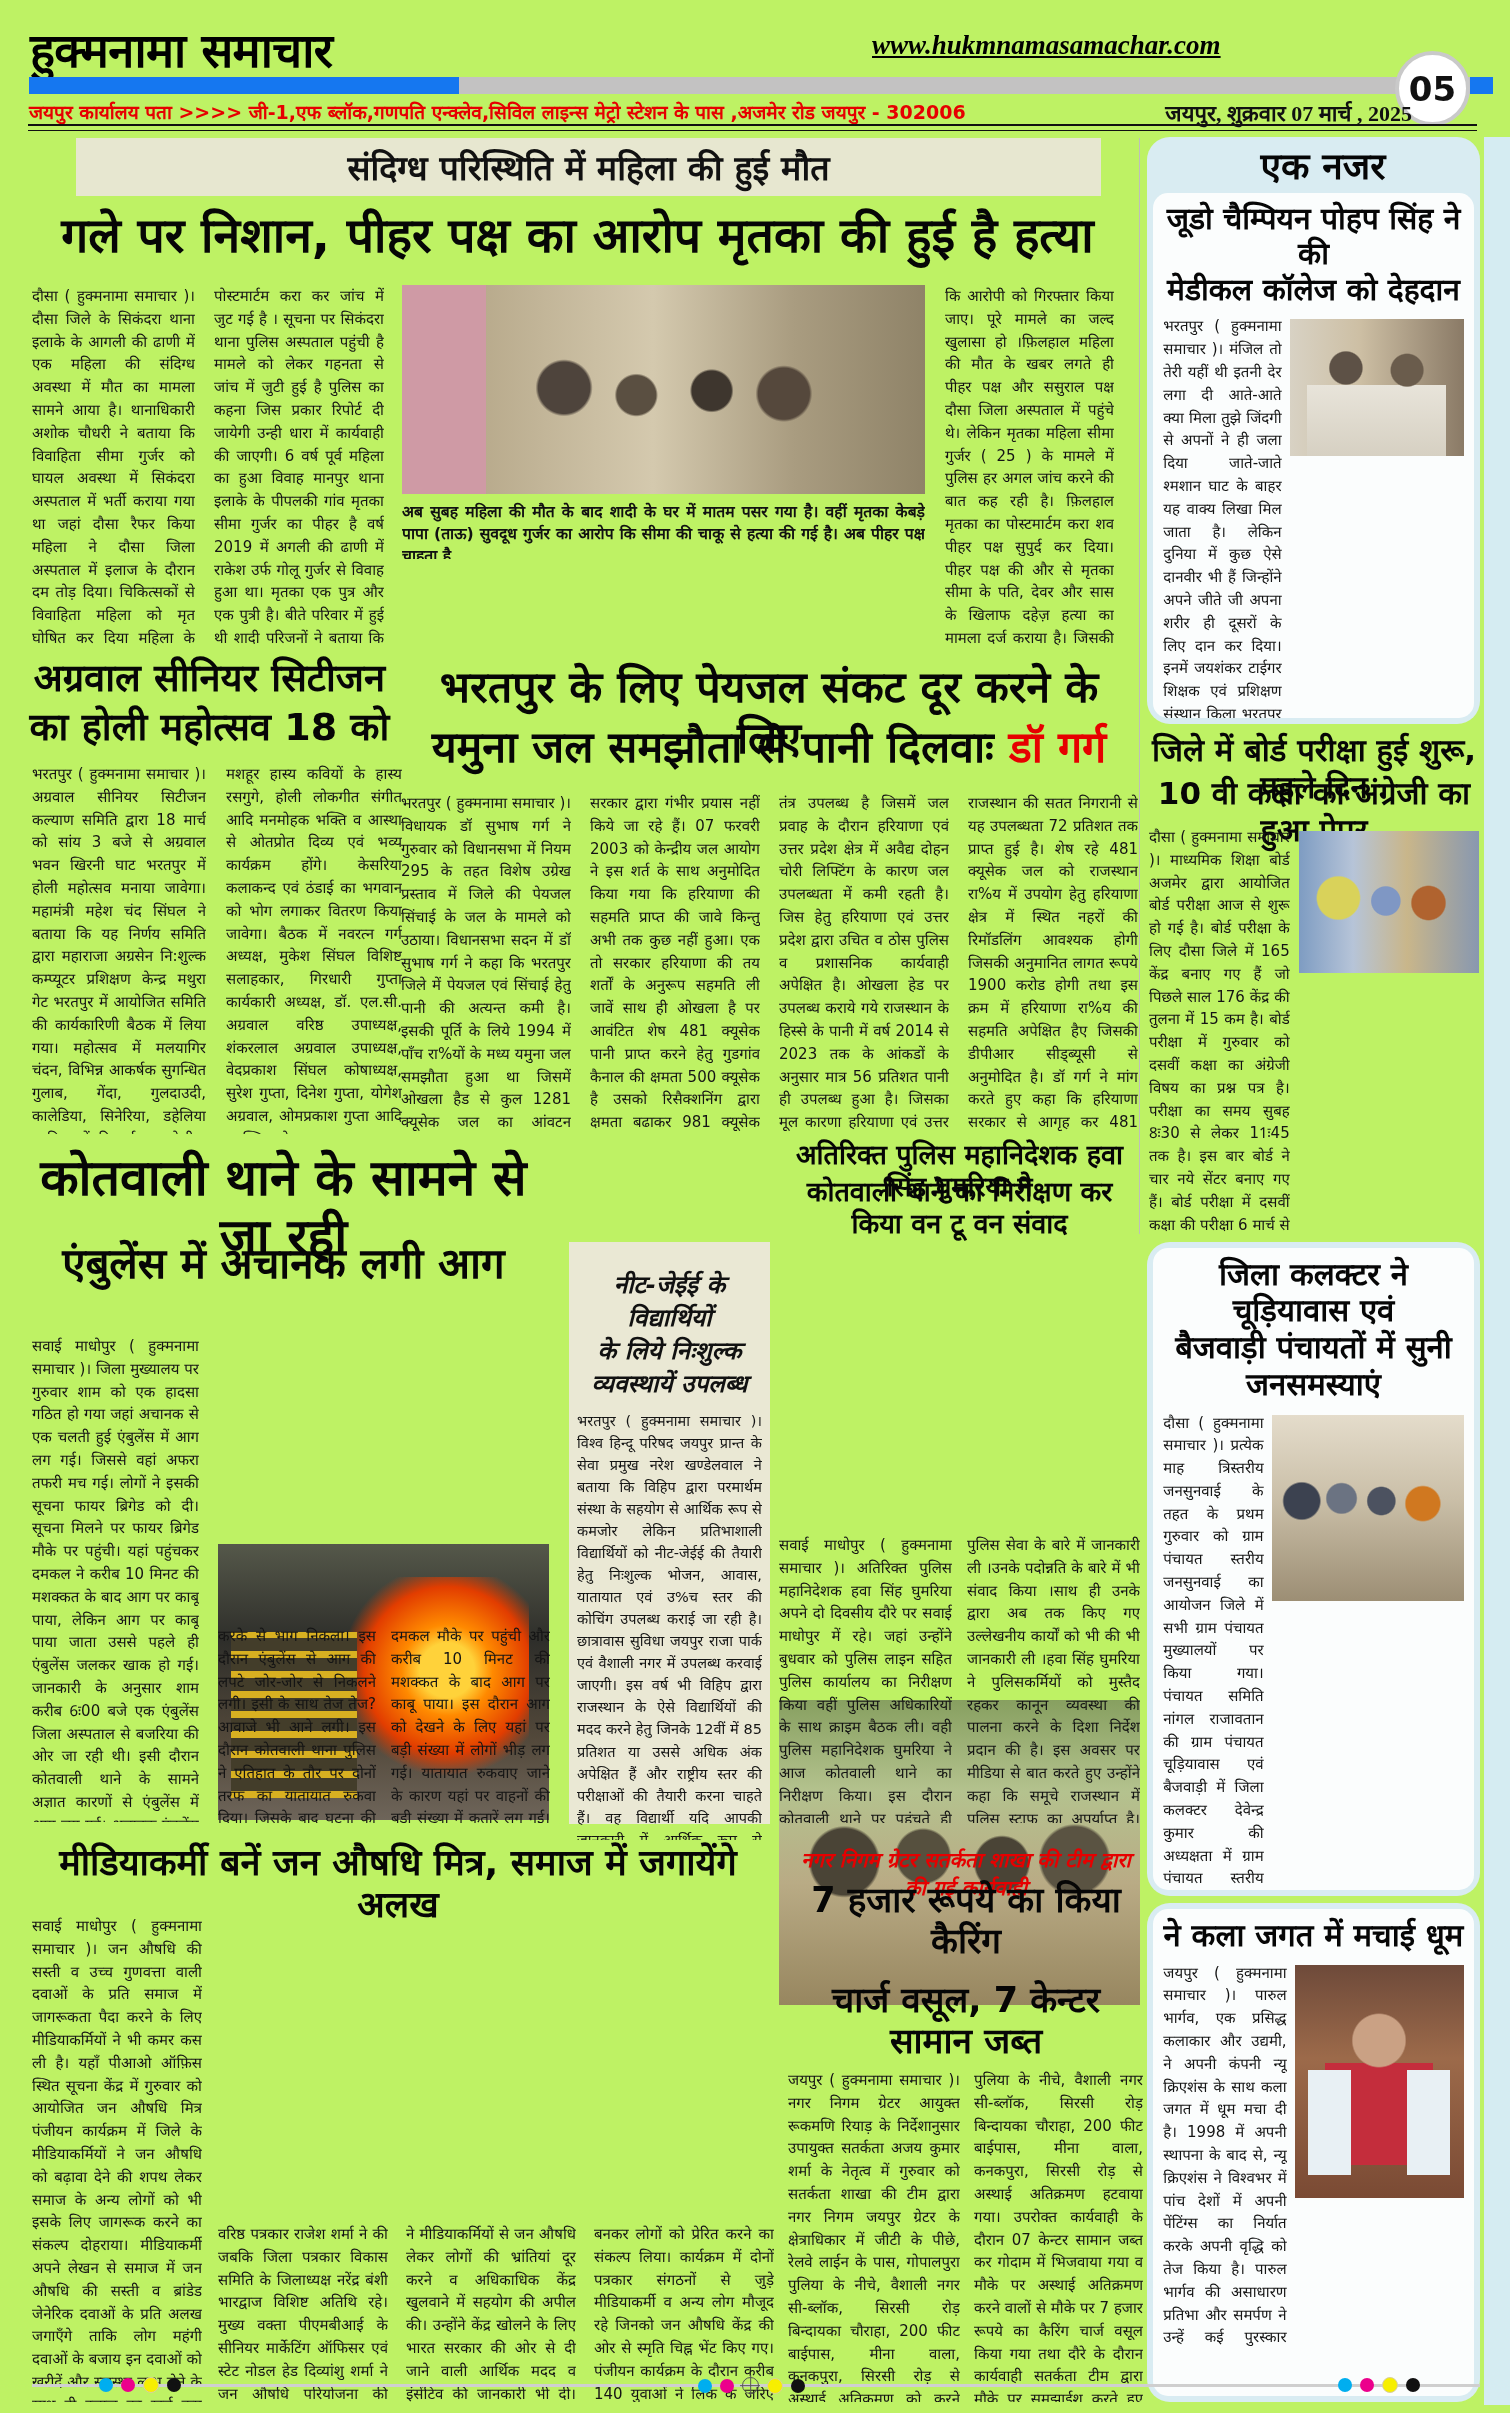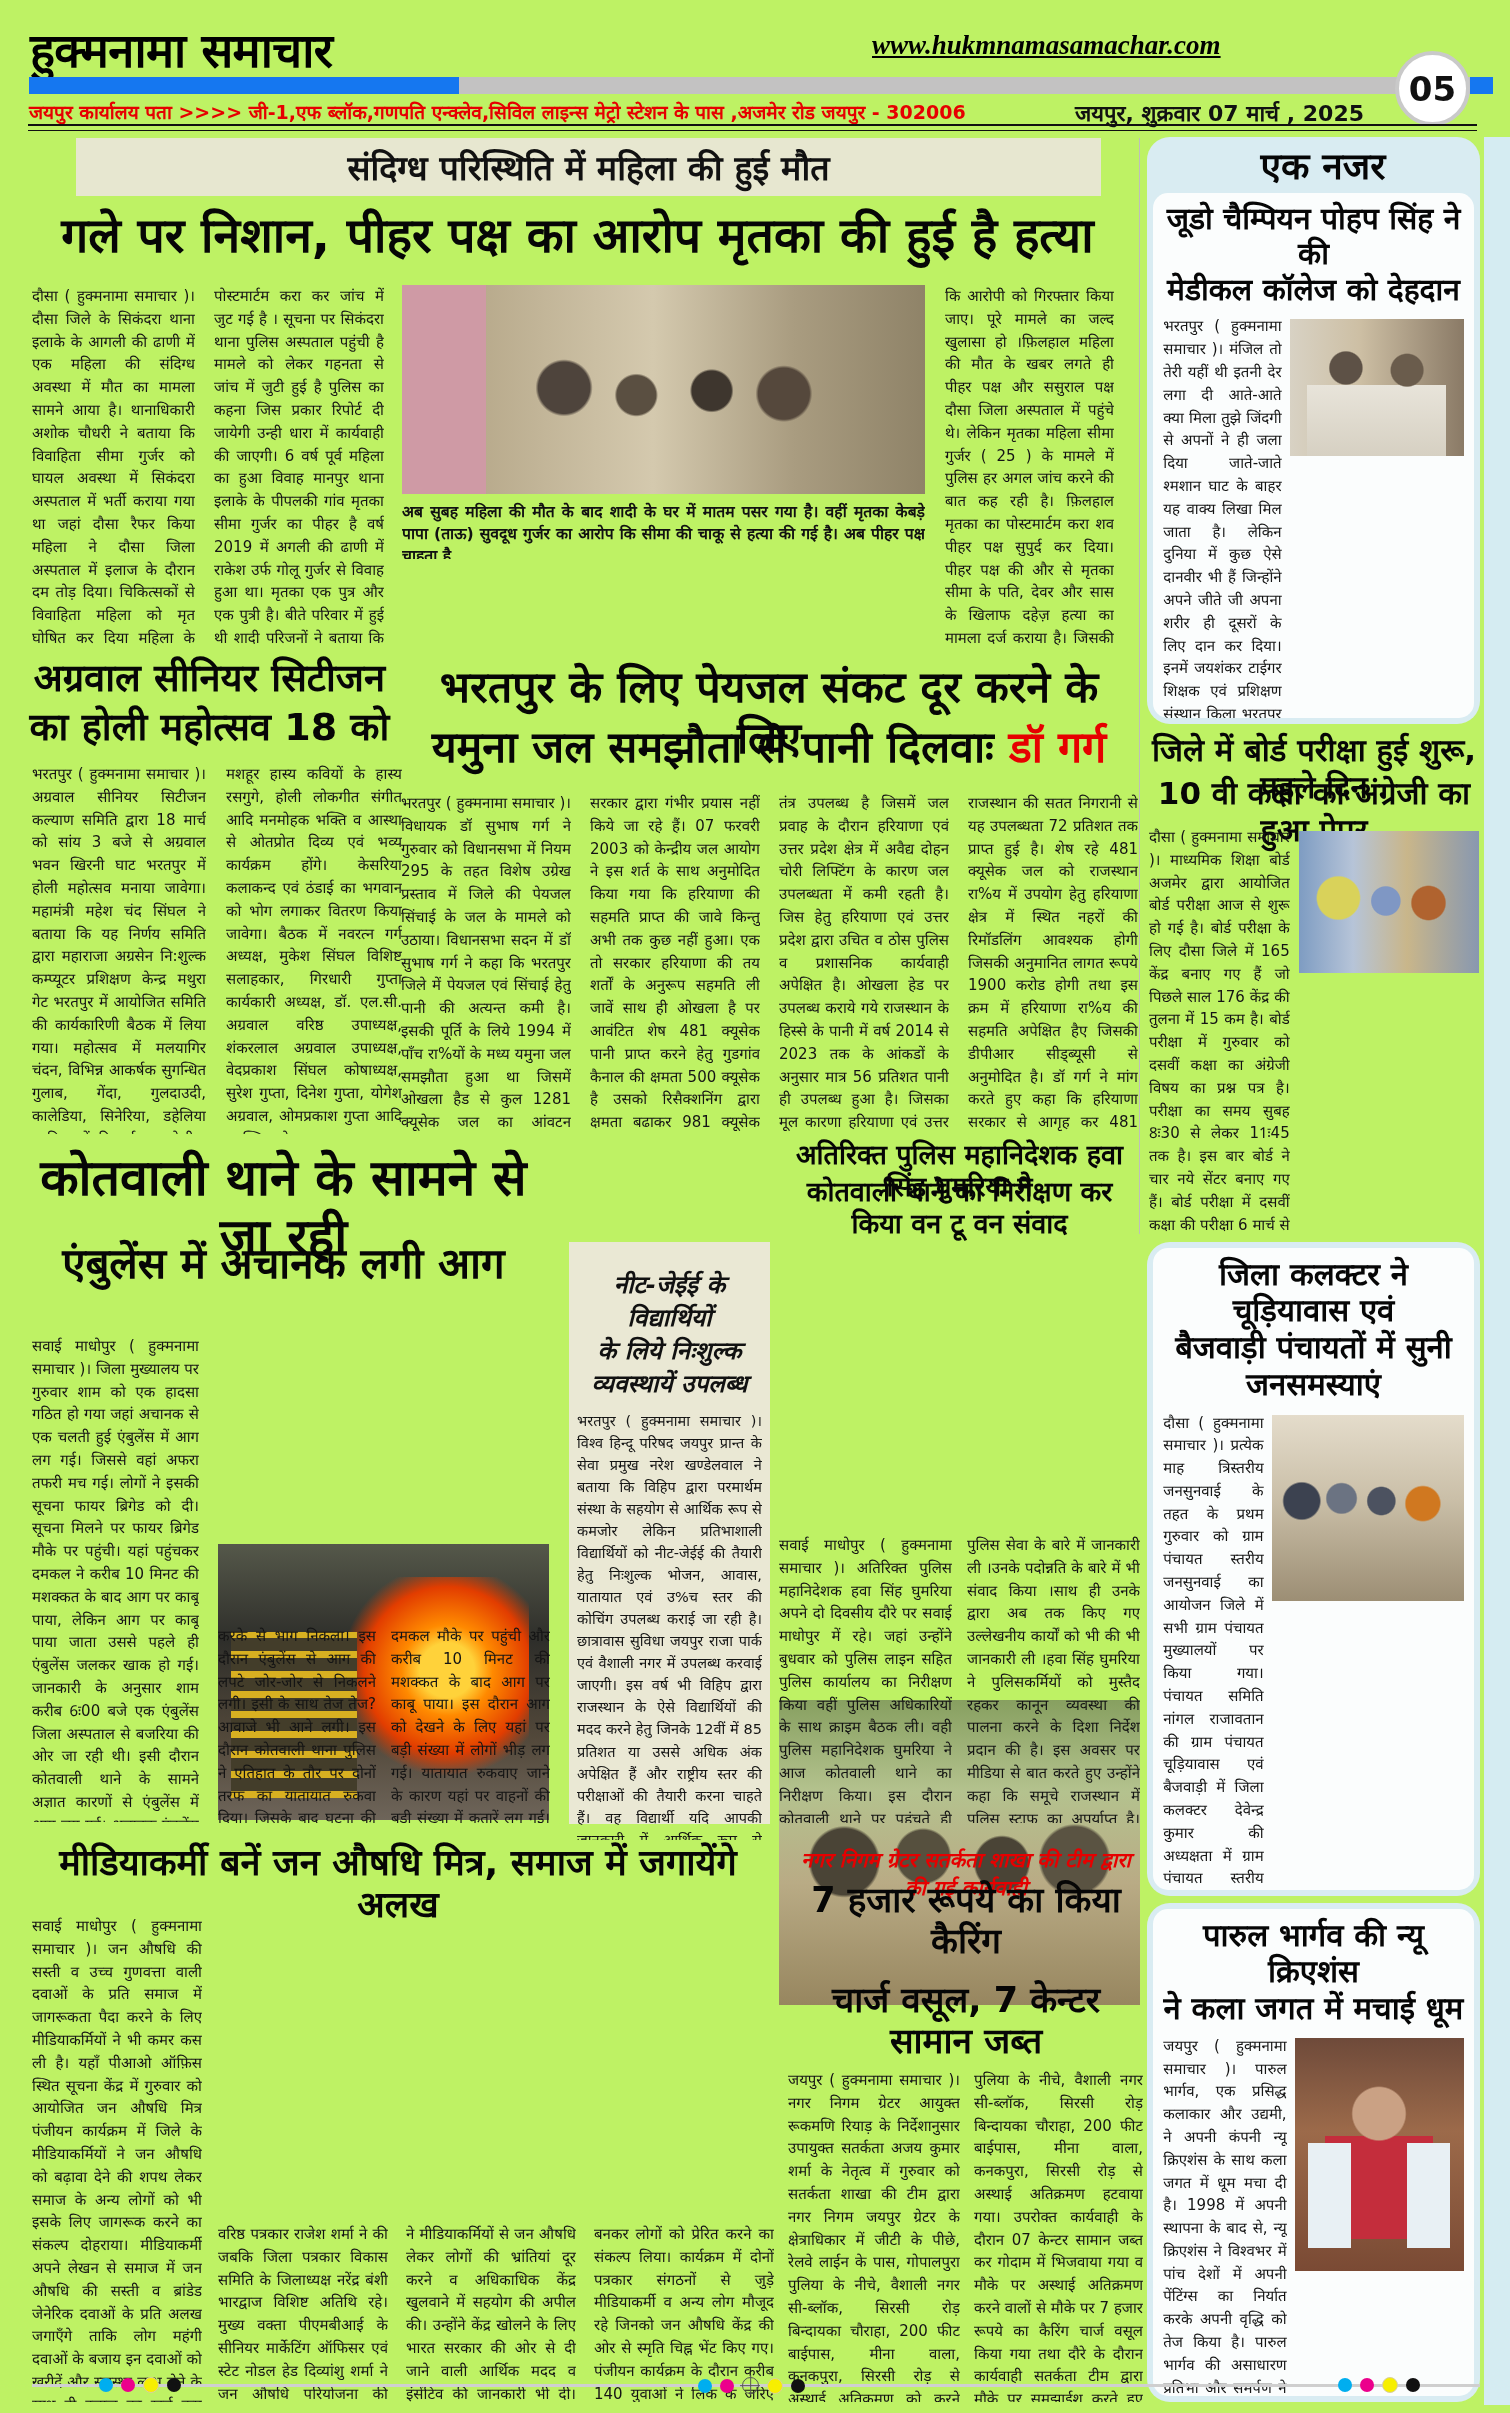--- a/index.html
+++ b/index.html
@@ -93,21 +93,21 @@
   <div class="abs colorbar" style="left:29px;top:77px;width:1441px;">
     <div class="seg-blue"></div>
     <div class="seg-gray"></div>
   </div>
   <div class="abs blue-chip" style="left:1470px;top:77px;width:23px;height:17.4px;"></div>
   <div class="abs page-circle" style="left:1395px;top:51px;">
     <span>05</span>
   </div>
 
   <div class="abs address" style="left:29px;top:99px;">जयपुर कार्यालय पता &gt;&gt;&gt;&gt; जी-1,एफ ब्लॉक,गणपति एन्क्लेव,सिविल लाइन्स मेट्रो स्टेशन के पास ,अजमेर रोड जयपुर - 302006</div>
-  <div class="abs dateline" style="left:992px;top:97px;width:372px;">जयपुर, शुक्रवार 07 मार्च , 2025</div>
+  <div class="abs dateline" style="left:1040px;top:97px;width:372px;font-family:Liberation Serif, serif;">जयपुर, शुक्रवार 07 मार्च , 2025</div>
   <div class="abs double-rule" style="left:28px;top:124px;width:1449px;"></div>
 
   <div class="abs rightstrip" style="left:1484px;top:137px;width:26px;height:2268px;"></div>
   <div class="abs vline" style="left:1139px;top:138px;height:1096px;"></div>
 
   <div class="abs hl" style="left:17.4px;top:207px;width:1120px;font-size:48px;">गले पर निशान, पीहर पक्ष का आरोप मृतका की हुई है हत्या</div>
   <div class="abs kicker-box" style="left:76px;top:138px;width:1025px;height:58px;">
     <span>संदिग्ध परिस्थिति में महिला की हुई मौत</span>
   </div>
 
@@ -189,21 +189,20 @@
   <div class="abs bodycol" style="left:594px;top:2223px;width:180px;height:179px;">बनकर लोगों को प्रेरित करने का संकल्प लिया। कार्यक्रम में दोनों पत्रकार संगठनों से जुड़े मीडियाकर्मी व अन्य लोग मौजूद रहे जिनको जन औषधि केंद्र की ओर से स्मृति चिह्न भेंट किए गए। पंजीयन कार्यक्रम के दौरान करीब 140 युवाओं ने लिंक के जरिए जन औषधि अपनाने व अन्य लोगों को प्रेरित करने की शपथ ली तथा पीएमबीआई की ओर से जारी सर्टिफिकेट डाउनलोड किया।</div>
 
   <div class="abs kicker-red" style="left:788px;top:1845px;width:356px;font-size:20.4px;">नगर निगम ग्रेटर सतर्कता शाखा की टीम द्वारा की गई कार्यवाही</div>
   <div class="abs hl" style="left:788px;top:1880px;width:356px;font-size:35px;">7 हजार रूपये का किया कैरिंग</div>
   <div class="abs hl" style="left:788px;top:1980px;width:356px;font-size:35px;">चार्ज वसूल, 7 केन्टर सामान जब्त</div>
   <div class="abs bodycol" style="left:788px;top:2069px;width:172px;height:333px;">जयपुर ( हुक्मनामा समाचार )। नगर निगम ग्रेटर आयुक्त रूकमणि रियाड़ के निर्देशानुसार उपायुक्त सतर्कता अजय कुमार शर्मा के नेतृत्व में गुरुवार को सतर्कता शाखा की टीम द्वारा नगर निगम जयपुर ग्रेटर के क्षेत्राधिकार में जीटी के पीछे, रेलवे लाईन के पास, गोपालपुरा पुलिया के नीचे, वैशाली नगर सी-ब्लॉक, सिरसी रोड़ बिन्दायका चौराहा, 200 फीट बाईपास, मीना वाला, कनकपुरा, सिरसी रोड़ से अस्थाई अतिक्रमण को करने वालों के विरूद्ध 7 हजार रूपये का कैरिंग चार्ज कर 07 केन्टर सामान जब्त किया गया। उपायुक्त सतर्कता अजय कुमार ने बताया कि नगर निगम ग्रेटर क्षेत्राधिकार में जीटी के पीछे, रेलवे लाईन के पास, गोपालपुरा</div>
   <div class="abs bodycol" style="left:974px;top:2069px;width:169px;height:333px;">पुलिया के नीचे, वैशाली नगर सी-ब्लॉक, सिरसी रोड़ बिन्दायका चौराहा, 200 फीट बाईपास, मीना वाला, कनकपुरा, सिरसी रोड़ से अस्थाई अतिक्रमण हटवाया गया। उपरोक्त कार्यवाही के दौरान 07 केन्टर सामान जब्त कर गोदाम में भिजवाया गया व मौके पर अस्थाई अतिक्रमण करने वालों से मौके पर 7 हजार रूपये का कैरिंग चार्ज वसूल किया गया तथा दौरे के दौरान कार्यवाही सतर्कता टीम द्वारा मौके पर समझाईश करते हुए मौखिक पाबंद करवाया कि भविष्य में अस्थाई अतिक्रमण समय से हटा ले अन्यथा नगर निगम जयपुर ग्रेटर के क्षेत्राधिकार में अवैध अतिक्रमण करने वालों के विरूद्ध भारी चालान या प्रभावी कार्यवाही अमल में लाई जायेगी।</div>
 
   <div class="abs bluecard" style="left:1147px;top:1903px;width:333px;height:499px;">
     <div class="innerwhite" style="position:absolute;left:5.8px;top:5.8px;right:5.8px;bottom:5.8px;padding:8.1px 10.5px;overflow:hidden;">
-      <div class="hl" style="font-size:31px;">पारुल भार्गव की न्यू क्रिएशंस</div>
       <div class="hl" style="font-size:31px;">ने कला जगत में मचाई धूम</div>
       <div style="margin-top:8.1px;overflow:hidden;height:384px;">
         <div class="ph ph-parul" style="float:right;width:169px;height:233px;margin:3.5px 0 5.8px 8.1px;"></div>
         <span class="bodycol" style="display:block;">जयपुर ( हुक्मनामा समाचार )। पारुल भार्गव, एक प्रसिद्ध कलाकार और उद्यमी, ने अपनी कंपनी न्यू क्रिएशंस के साथ कला जगत में धूम मचा दी है। 1998 में अपनी स्थापना के बाद से, न्यू क्रिएशंस ने विश्वभर में पांच देशों में अपनी पेंटिंग्स का निर्यात करके अपनी वृद्धि को तेज किया है। पारुल भार्गव की असाधारण प्रतिभा और समर्पण ने उन्हें कई पुरस्कार दिलाए हैं, जिनमें 2020 और 2021 में प्रतिष्ठित गिनीज वर्ल्ड रिकॉर्ड का खिताब भी शामिल है ।सी-स्कीम, जयपुर में स्थित न्यू क्रिएशंस गैलरी में 60 से अधिक प्रकार की पेंटिंग्स का एक प्रभावशाली संग्रह प्रदर्शित किया गया है, जो विभिन्न स्वादों और पसंदों को पूरा करता है। कैलीग्राफी से लेकर कैनवास, लिफाफे से लेकर बानी ठानी और पिछवाई तक, गैलरी विभिन्न प्रकार की कलात्मक रचनाओं की एक विस्तृत श्रृंखला प्रदान करती है ।न्यू क्रिएशंस को जो अलग बनाता है वह है महिलाओं को सशक्त बनाने की उसकी प्रतिबद्धता ।पारुल भार्गव की एनजीओ, विटुपी अमृता संस्थान, महिलाओं को व्यवसाय में भाग लेने के लिए एक मंच प्रदान करती है।</span>
       </div>
     </div>
   </div>
 
   <div class="abs regline" style="left:32px;top:2384px;width:1448px;"></div>
   <div class="abs regdots" style="left:99px;top:2377px;">

